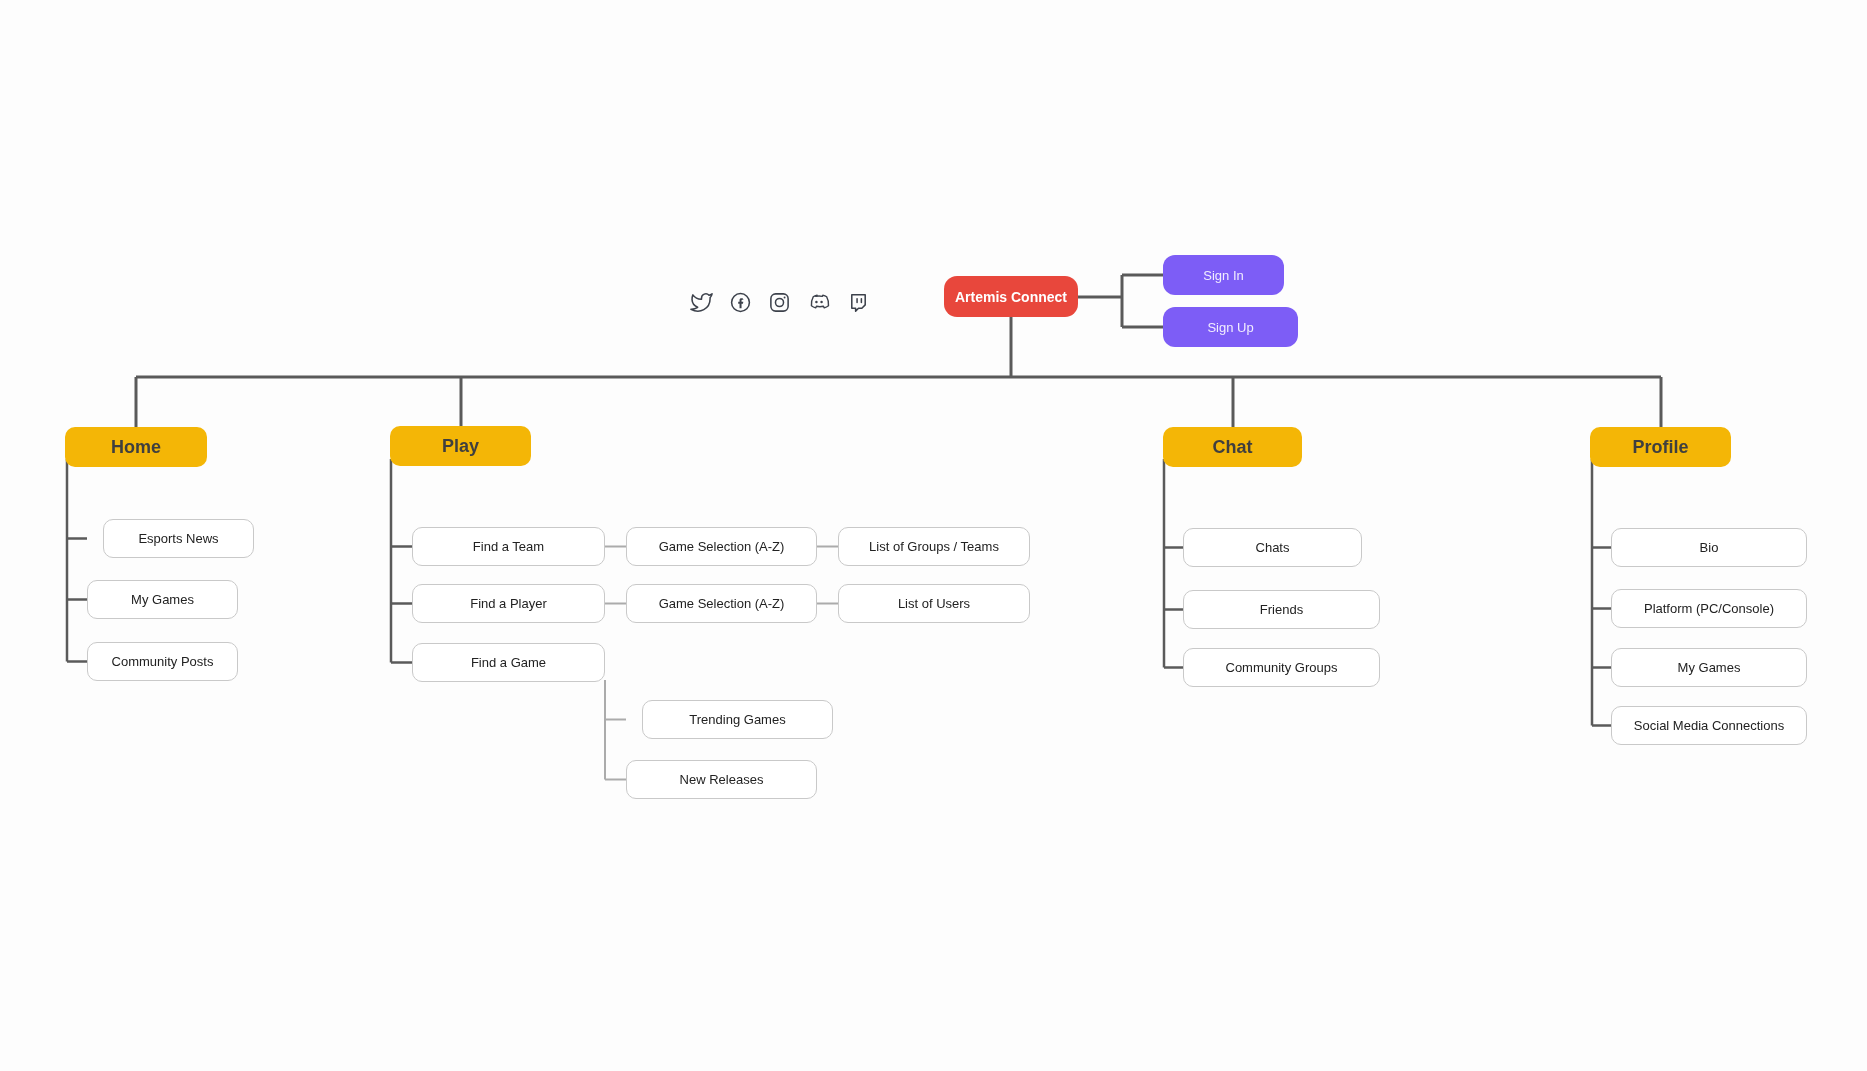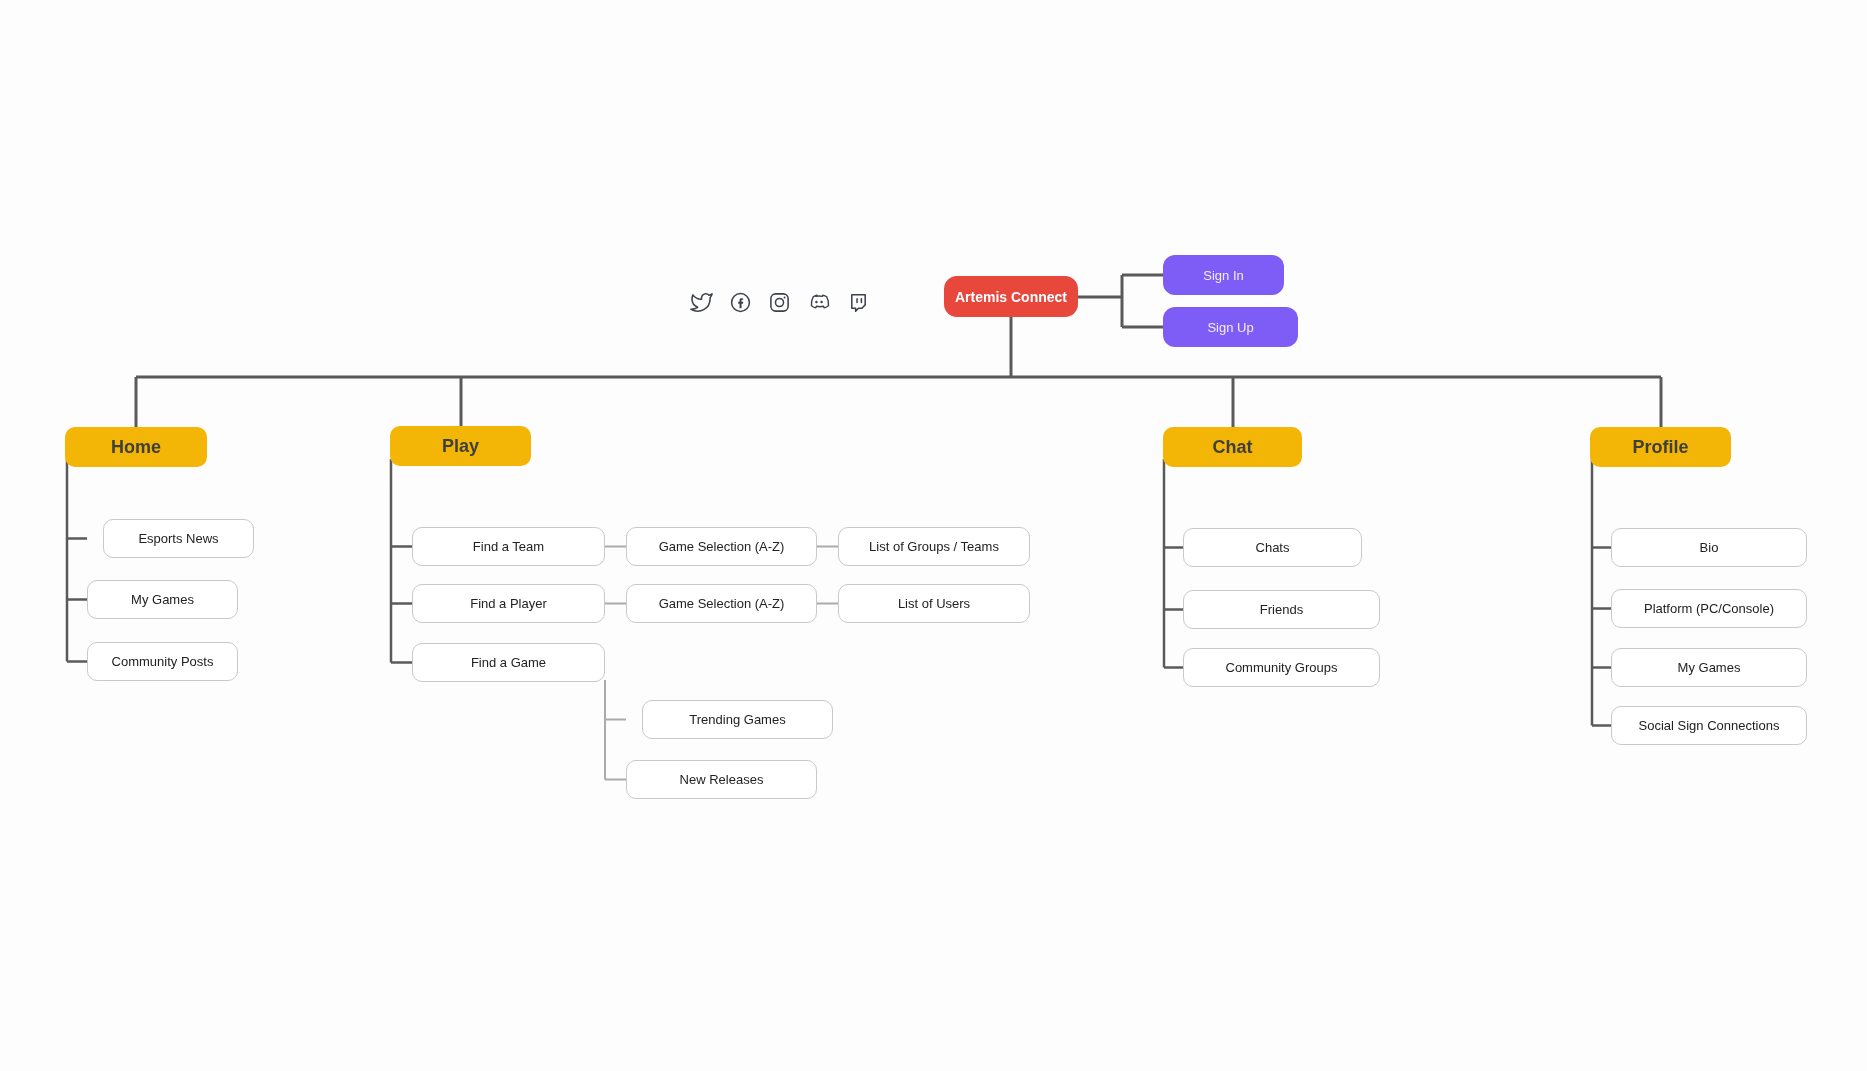--- a/index.html
+++ b/index.html
@@ -160,15 +160,15 @@
   <div class="node leaf" style="left:838px;top:527px;width:192px;height:39px;">List of Groups / Teams</div>
   <div class="node leaf" style="left:838px;top:584px;width:192px;height:39px;">List of Users</div>
 
   <div class="node leaf" style="left:1183px;top:528px;width:179px;height:39px;">Chats</div>
   <div class="node leaf" style="left:1183px;top:590px;width:197px;height:39px;">Friends</div>
   <div class="node leaf" style="left:1183px;top:648px;width:197px;height:39px;">Community Groups</div>
 
   <div class="node leaf" style="left:1611px;top:528px;width:196px;height:39px;">Bio</div>
   <div class="node leaf" style="left:1611px;top:589px;width:196px;height:39px;">Platform (PC/Console)</div>
   <div class="node leaf" style="left:1611px;top:648px;width:196px;height:39px;">My Games</div>
-  <div class="node leaf" style="left:1611px;top:706px;width:196px;height:39px;">Social Sign Connections</div>
+  <div class="node leaf" style="left:1611px;top:706px;width:196px;height:39px;">Social Media Connections</div>
 
 </div>
 
 </body></html>

